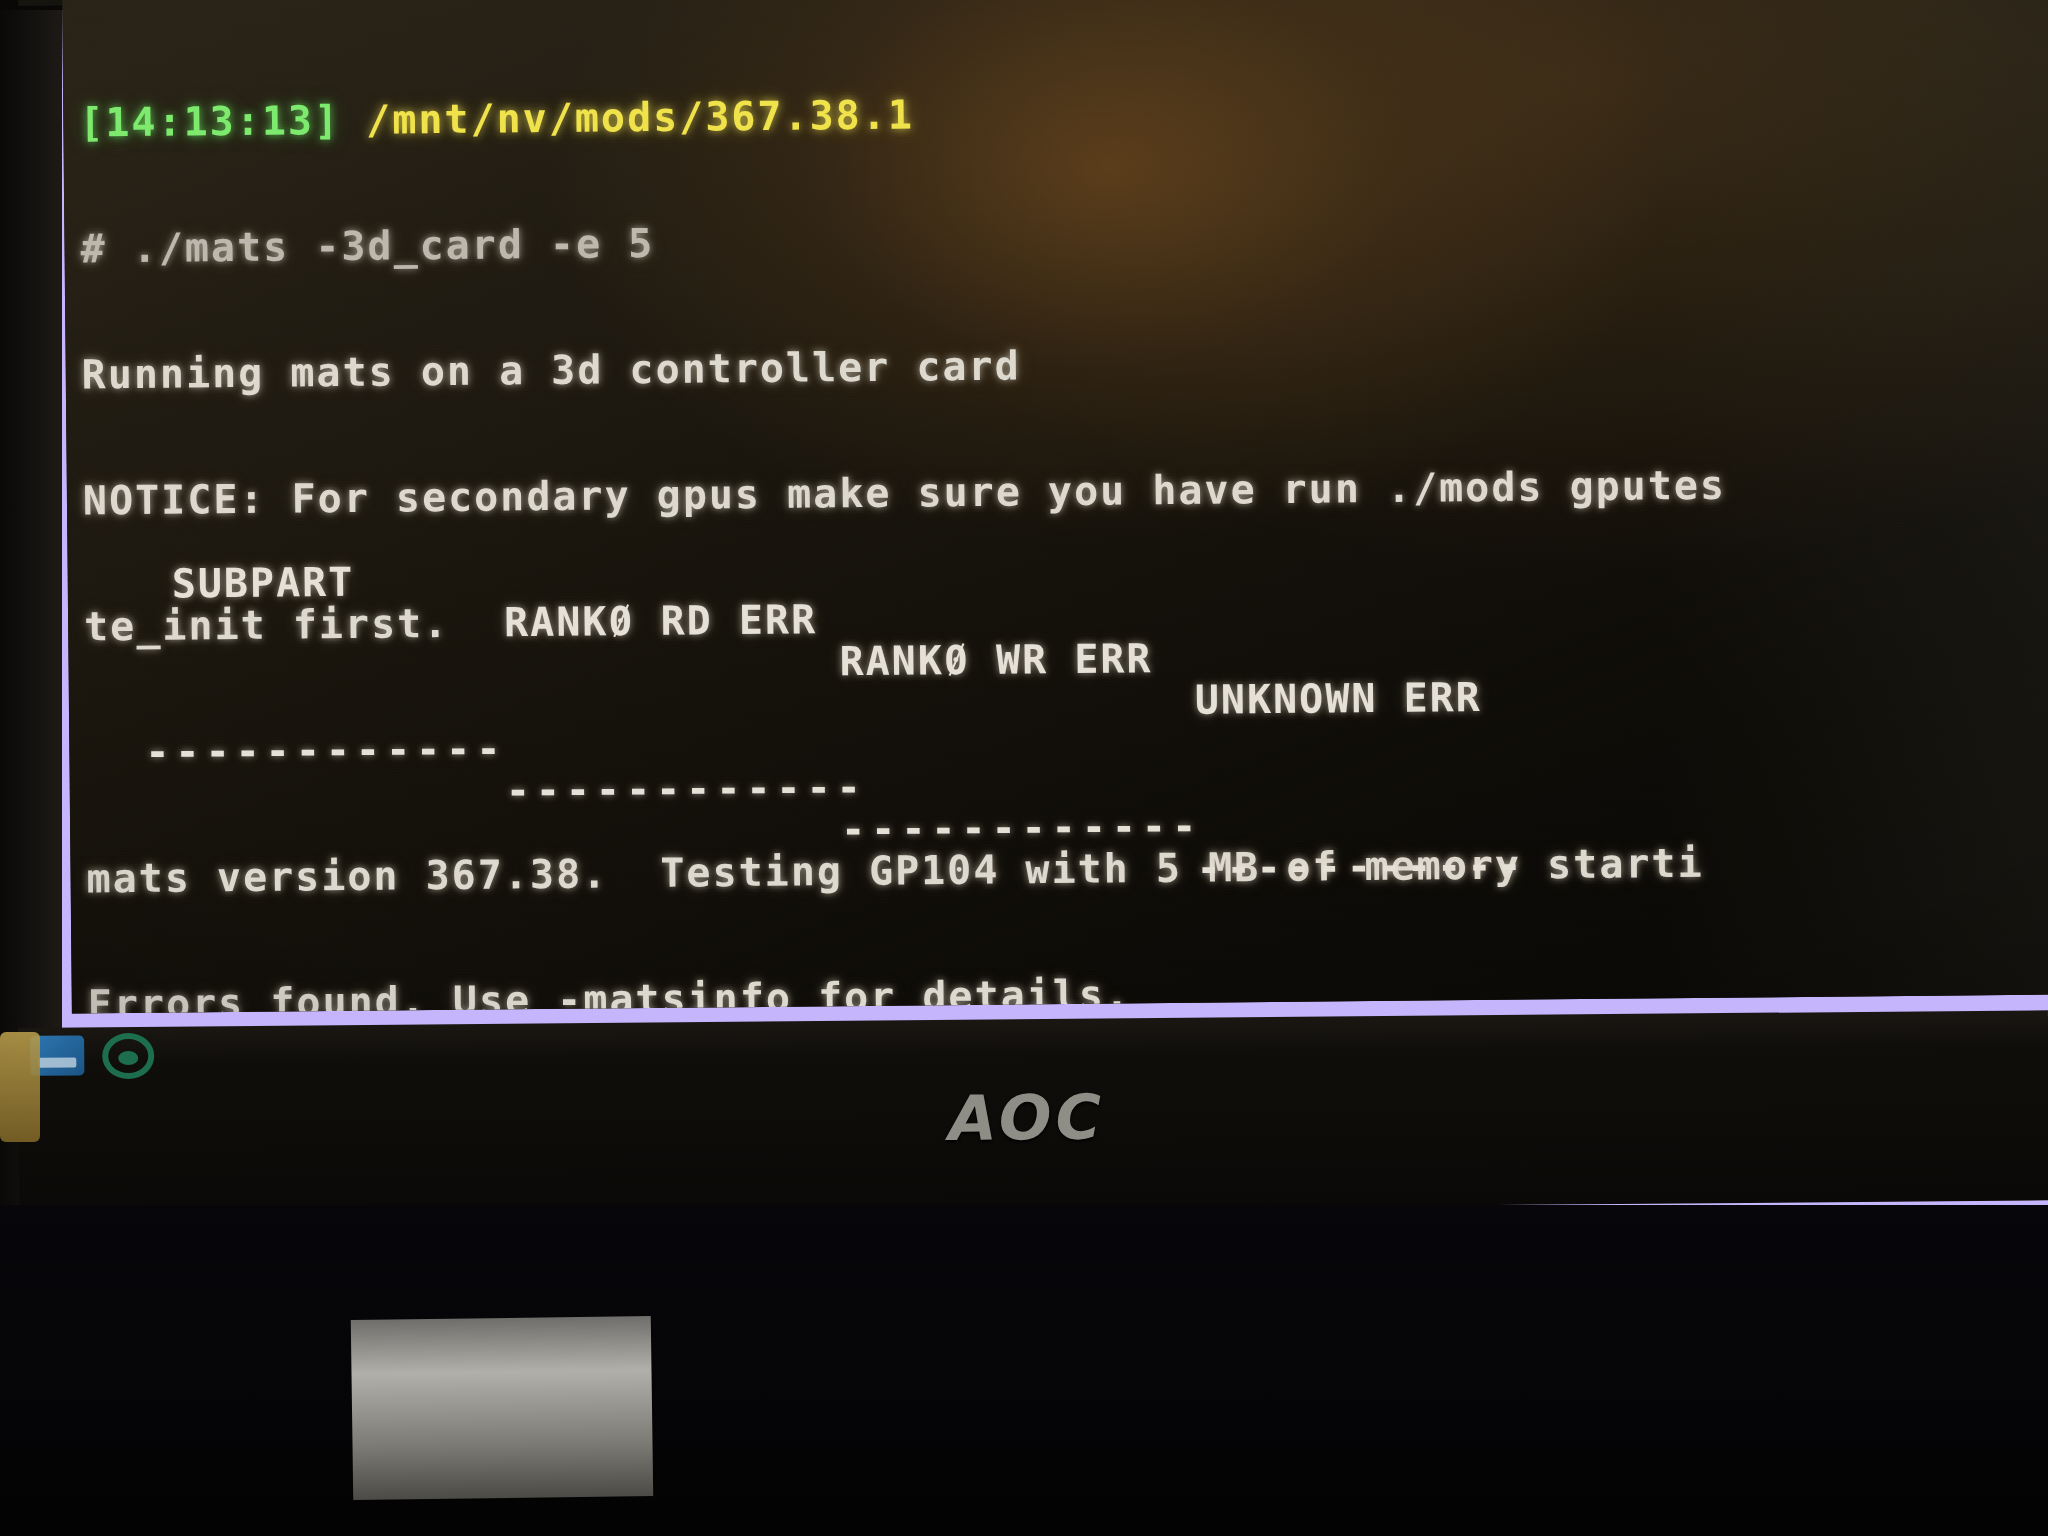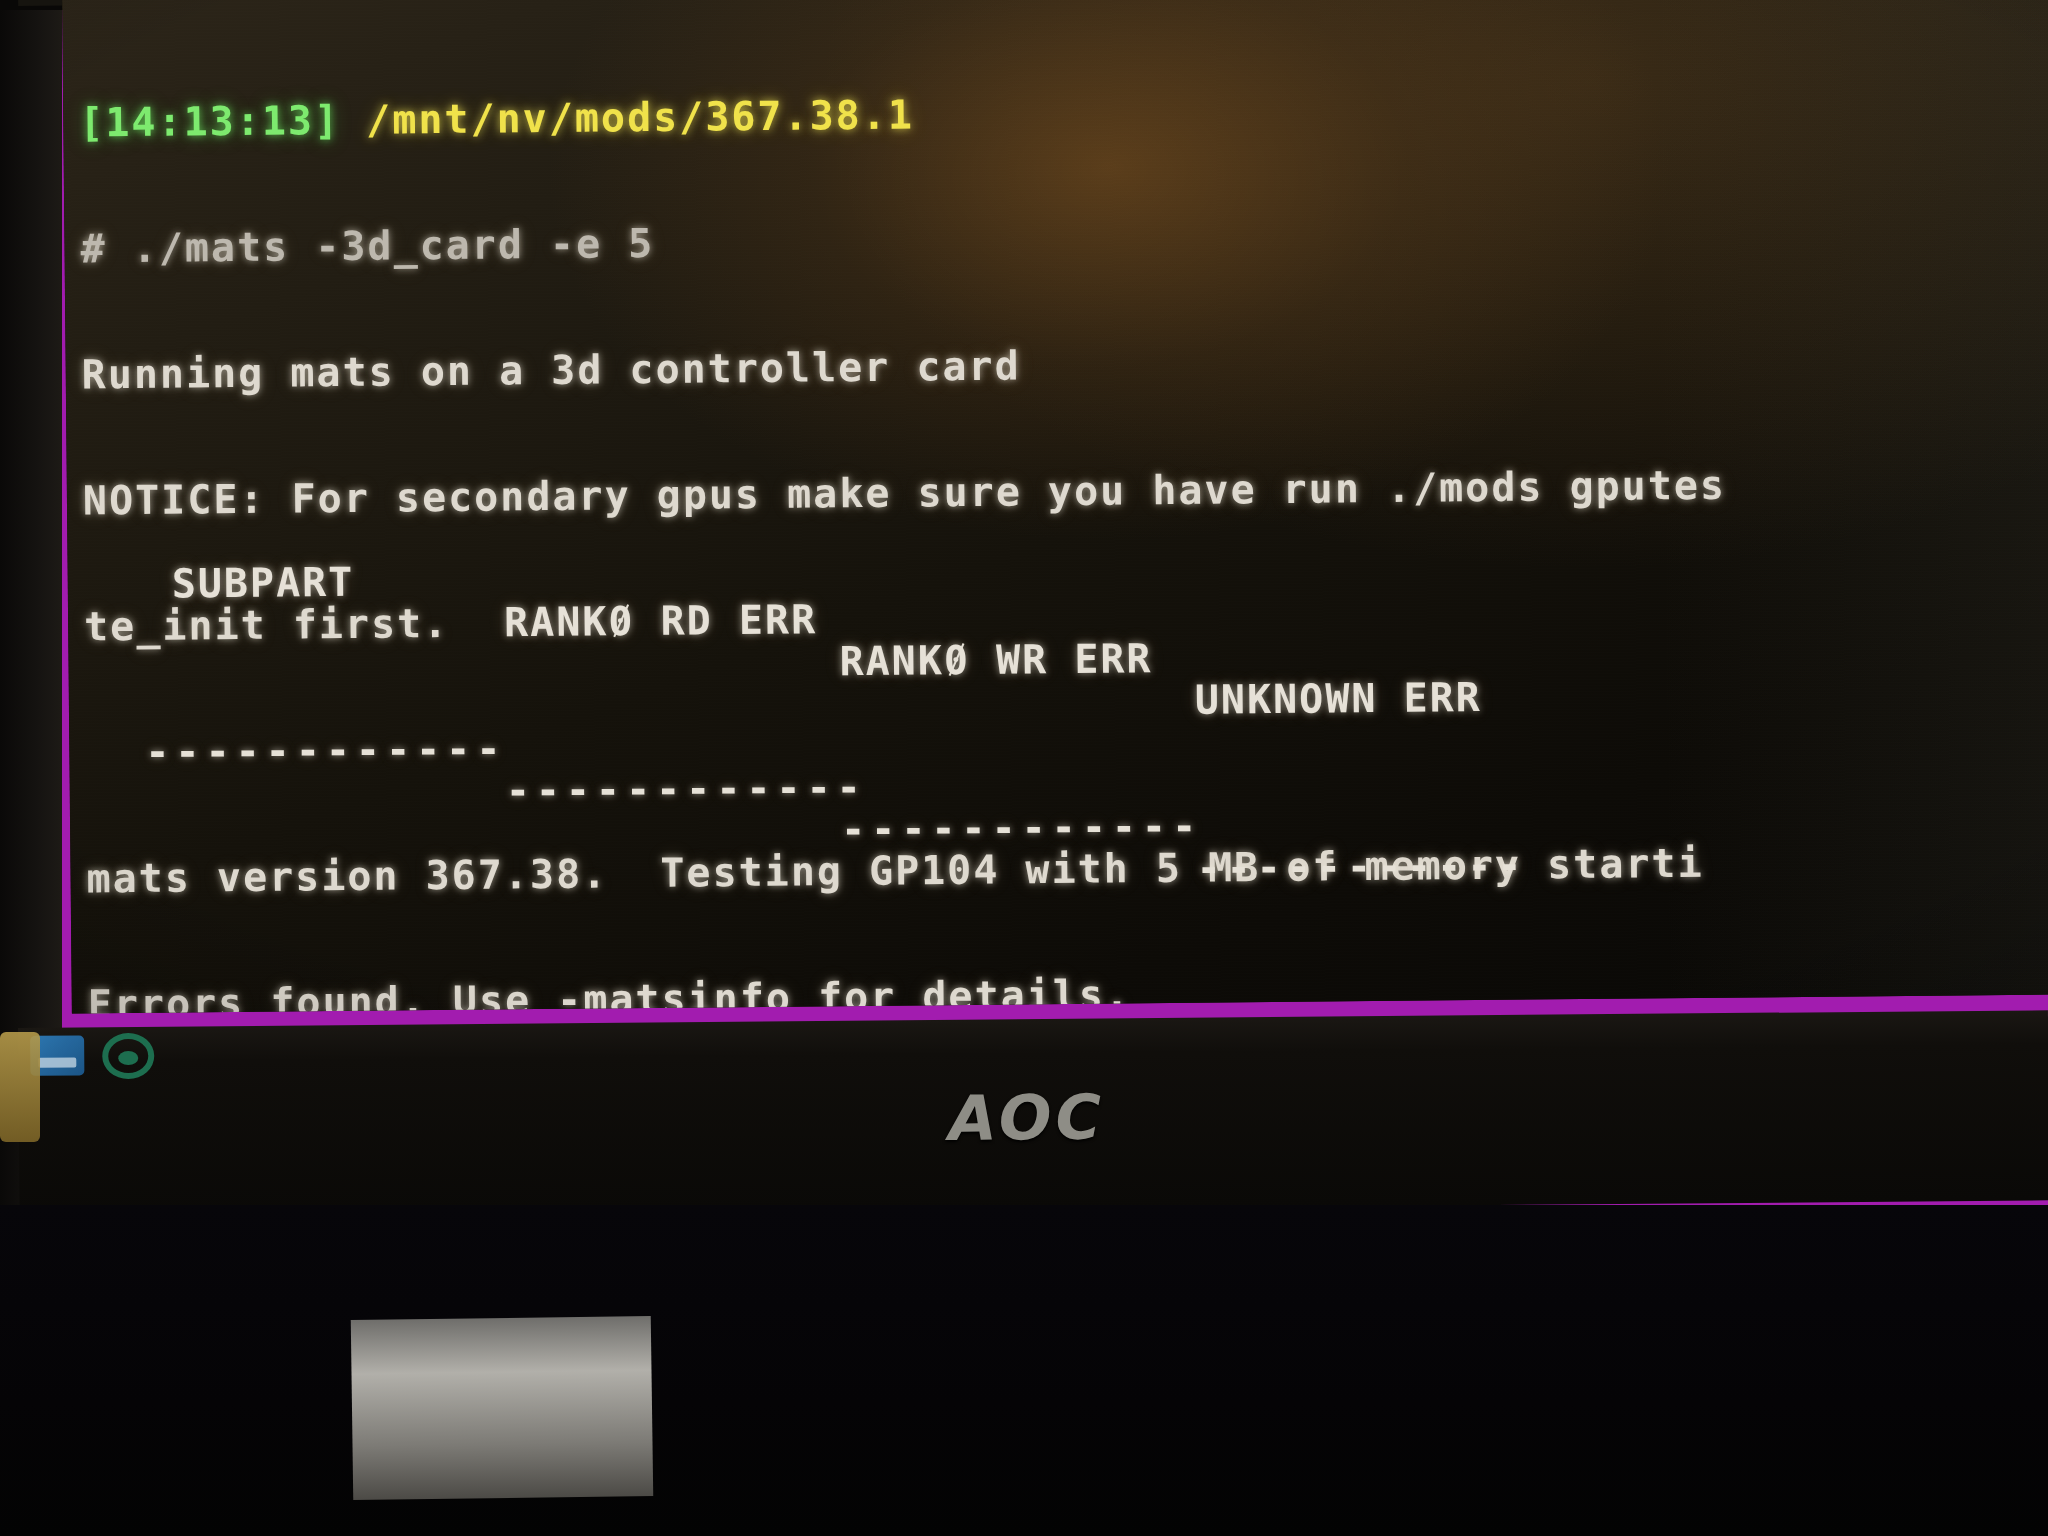--- a/index.html
+++ b/index.html
@@ -1,19 +1,19 @@
 <!DOCTYPE html>
 <html><head>
 <meta charset="utf-8">
 <style>
   html,body{margin:0;padding:0;background:#000;}
   body{width:2048px;height:1536px;overflow:hidden;font-family:"DejaVu Sans Mono","Liberation Mono",monospace;}
 
   
-  #photo{position:absolute;inset:0;background:#a21caf;overflow:hidden;}
+  #photo{position:absolute;inset:0;background:#c4b5fd;overflow:hidden;}
 
   
   .amb-left{position:absolute;left:0;top:0;width:62px;height:1536px;
     background:linear-gradient(90deg,#0a0908 0%,#141210 55%,#1d1a16 100%);}
   .amb-top{position:absolute;left:0;top:0;width:2048px;height:10px;background:#090807;}
 
   
   #monitor{position:absolute;left:18px;top:-14px;width:2048px;height:1080px;
     transform:rotate(-0.55deg);transform-origin:0 0;}
   .bezel-top{position:absolute;left:0;top:0;width:2040px;height:20px;background:#16140f;}

